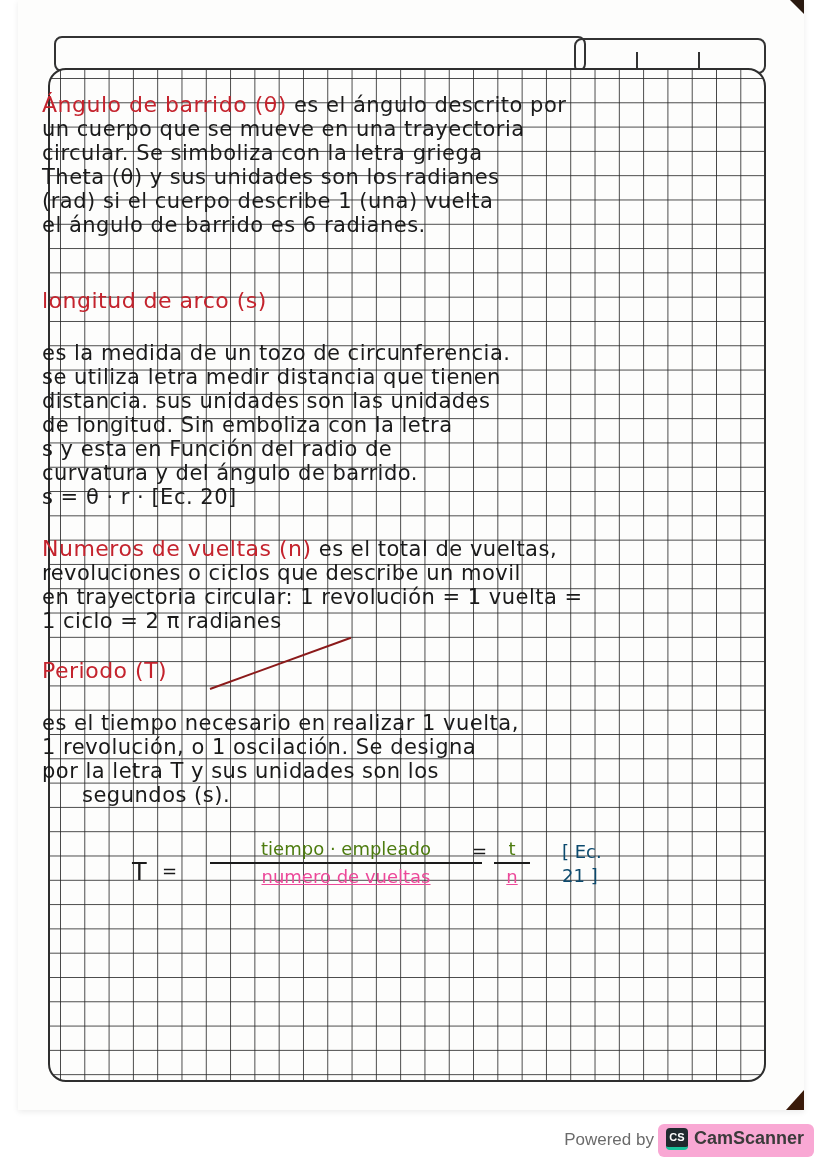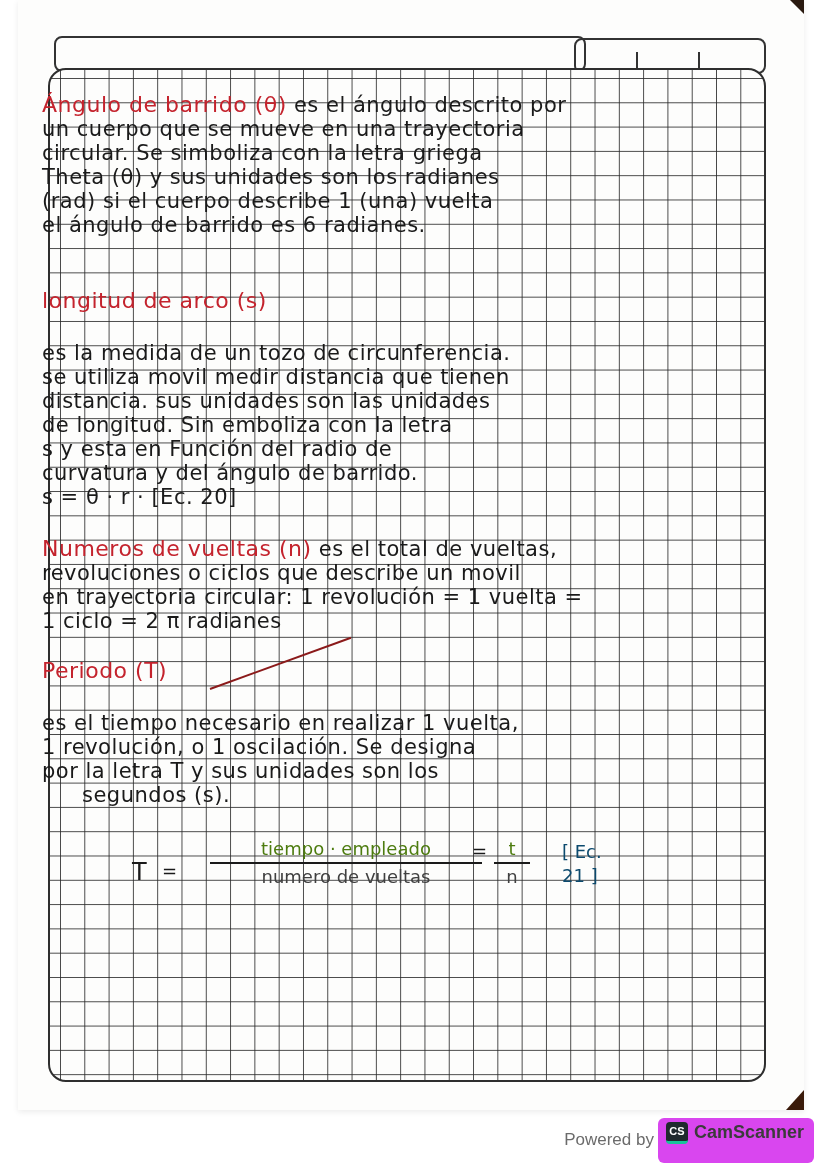--- a/index.html
+++ b/index.html
@@ -55,36 +55,36 @@
   .red { color:#c4232d;text-align:center; }
   .heading { font-size:22px; }
   .formula-block {
     position:absolute; left:132px; top:836px; width:560px; height:60px;
   }
   .f-label { position:absolute; left:0; top:22px; font-size:24px; color:#1a1a1a; }
   .f-eq1 { position:absolute; left:30px; top:24px; font-size:18px; color:#1a1a1a; }
   .f-frac { position:absolute; left:78px; top:0; width:272px; text-align:center; }
   .f-num { font-size:18px; color:#4d7c0f; display:block; height:26px; line-height:26px; }
   .f-bar { height:2px; background:#1a1a1a; width:100%; }
-  .f-den { font-size:18px; color:#404040; display:block; height:26px; line-height:26px; }
+  .f-den { font-size:18px; color:#ec4899; display:block; height:26px; line-height:26px;text-decoration:underline; }
   .f-eq2 { position:absolute; left:340px; top:4px; font-size:18px; color:#1a1a1a; }
   .f-frac2 { position:absolute; left:362px; top:0; width:36px; text-align:center; }
   .f-ref { position:absolute; left:430px; top:4px; font-size:18px; color:#0c4a6e; line-height:24px; }
   .underline-stroke {
     position:absolute; left:210px; top:688px; width:150px; height:2px;
     background:#8b1a1a; transform: rotate(-20deg); transform-origin:left center;
   }
   .footer {
     position:absolute; right:14px; top:1122px; height:36px;
     display:flex; align-items:center; gap:4px;
   }
   .powered { font-family:"Liberation Sans", sans-serif; font-size:17px; color:#6b6b6b; }
   .cs-badge {
     display:flex; align-items:center; gap:6px;
-    background:#d946ef; border-radius:6px; padding:4px 10px 19px 8px;
+    background:#f9a8d4; border-radius:6px; padding:4px 10px 7px 8px;
   }
   .cs-logo {
     width:22px; height:22px; border-radius:4px; background:#1f2a2e;
     color:#fff; font-family:"Liberation Sans", sans-serif; font-weight:bold;
     font-size:11px; display:flex; align-items:center; justify-content:center;
     border-bottom:3px solid #19c39a; box-sizing:border-box;
   }
   .cs-name { font-family:"Liberation Sans", sans-serif; font-size:18px; color:#3b3b3b; font-weight:bold; }
 </style>
 </head>
@@ -112,21 +112,21 @@
     <span>es el ángulo descrito por</span>
   </div>
   <div class="line" style="top:36px">un cuerpo que se mueve en una trayectoria</div>
   <div class="line" style="top:60px">circular. Se simboliza con la letra griega</div>
   <div class="line" style="top:84px">Theta (θ) y sus unidades son los radianes</div>
   <div class="line" style="top:108px">(rad) si el cuerpo describe 1 (una) vuelta</div>
   <div class="line" style="top:132px">el ángulo de barrido es 6 radianes.</div>
 
   <div class="line red heading" style="top:208px">longitud de arco (s)</div>
   <div class="line" style="top:260px">es la medida de un tozo de circunferencia.</div>
-  <div class="line" style="top:284px">se utiliza movil medir distancia que tienen</div>
+  <div class="line" style="top:284px">se utiliza letra medir distancia que tienen</div>
   <div class="line" style="top:308px">distancia. sus unidades son las unidades</div>
   <div class="line" style="top:332px">de longitud. Sin emboliza con la letra</div>
   <div class="line" style="top:356px">s y esta en Función del radio de</div>
   <div class="line" style="top:380px">curvatura y del ángulo de barrido.</div>
   <div class="line" style="top:404px">s = θ · r · [Ec. 20]</div>
 
   <div class="line" style="top:456px">
     <span class="red heading">Numeros de vueltas (n)</span>
     <span>es el total de vueltas,</span>
   </div>

